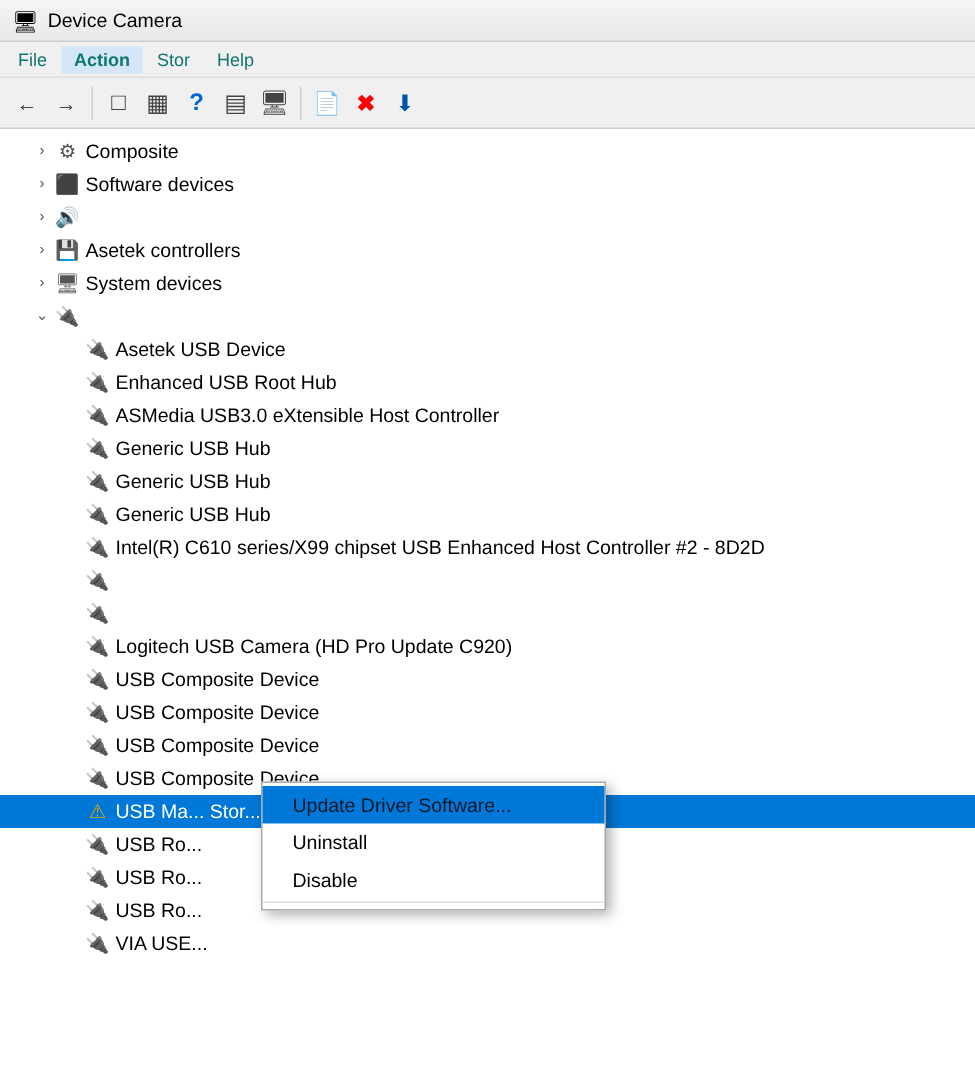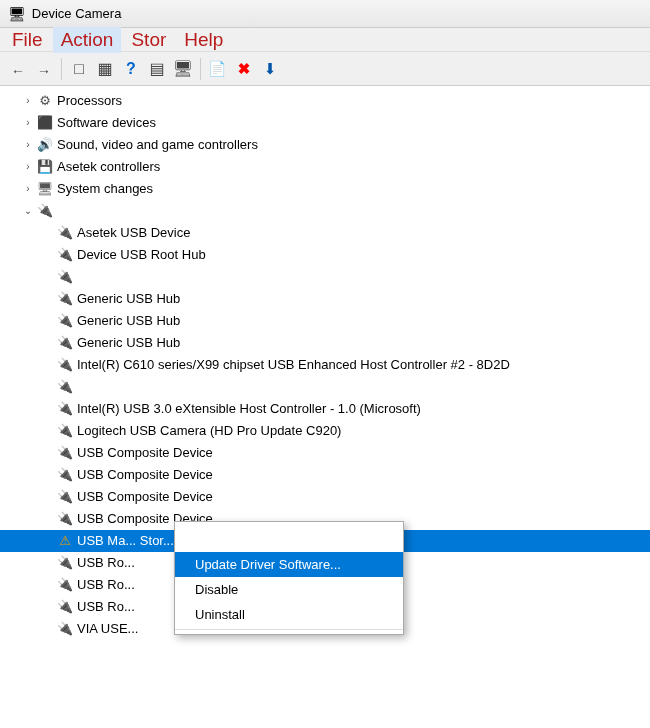--- a/index.html
+++ b/index.html
@@ -29,24 +29,24 @@
       border-bottom: 1px solid #ddd;
       display: flex;
       align-items: center;
       padding: 2px 4px;
       height: 24px;
       gap: 2px;
     }
     .menu-item {
       padding: 2px 8px;
       cursor: pointer;
-      font-size: 19px;
-      color: #b91c1c;
-    }
-    .menu-item.active { background: #d4e6f7; }
+      font-size: 12px;
+      color: #0f766e;
+    }
+    .menu-item.active { background: #d4e6f7; font-weight: bold; }
 
     
     .toolbar {
       background: #f0f0f0;
       border-bottom: 1px solid #ccc;
       display: flex;
       align-items: center;
       padding: 3px 6px;
       gap: 2px;
       height: 34px;
@@ -123,21 +123,21 @@
       min-width: 230px;
       padding: 2px 0;
     }
     .context-menu-item {
       padding: 5px 20px;
       cursor: pointer;
       font-size: 13px;
       color: #000;
       white-space: nowrap;
     }
-    .context-menu-item.active-item { background: #0078d7; color: #ffffff; margin-top: 28px; }
+    .context-menu-item.active-item { background: #0078d7; color: #0f172a; }
     .context-menu-separator {
       height: 1px;
       background: #ddd;
       margin: 2px 0;
     }
 
     
     .usb-icon { color: #555; }
     .chip-icon { color: #555; }
     .sound-icon { color: #555; }
@@ -174,67 +174,67 @@
   <div class="toolbar-btn" style="font-size:15px; color:red; font-weight:bold;">✖</div>
   <div class="toolbar-btn" style="font-size:15px; color:#0055aa;">⬇</div>
 </div>
 
 <div class="main-content">
   <div class="tree">
 
     <div class="tree-item indent-1">
       <span class="expand-icon">›</span>
       <span class="tree-icon chip-icon">⚙</span>
-      <span class="tree-label">Processors</span>
+      <span class="tree-label">Composite</span>
     </div>
 
     <div class="tree-item indent-1">
       <span class="expand-icon">›</span>
       <span class="tree-icon chip-icon">⬛</span>
       <span class="tree-label">Software devices</span>
     </div>
 
     <div class="tree-item indent-1">
       <span class="expand-icon">›</span>
       <span class="tree-icon sound-icon">🔊</span>
-      <span class="tree-label">Sound, video and game controllers</span>
     </div>
 
     <div class="tree-item indent-1">
       <span class="expand-icon">›</span>
       <span class="tree-icon storage-icon">💾</span>
       <span class="tree-label">Asetek controllers</span>
     </div>
 
     <div class="tree-item indent-1">
       <span class="expand-icon">›</span>
       <span class="tree-icon system-icon">🖥</span>
-      <span class="tree-label">System changes</span>
+      <span class="tree-label">System devices</span>
     </div>
 
     <div class="tree-item indent-1">
       <span class="expand-icon">⌄</span>
       <span class="tree-icon usb-icon">🔌</span>
     </div>
 
     <div class="tree-item indent-2">
       <span class="expand-icon">&nbsp;</span>
       <span class="tree-icon usb-icon">🔌</span>
       <span class="tree-label">Asetek USB Device</span>
     </div>
 
     <div class="tree-item indent-2">
       <span class="expand-icon">&nbsp;</span>
       <span class="tree-icon usb-icon">🔌</span>
-      <span class="tree-label">Device USB Root Hub</span>
-    </div>
-
-    <div class="tree-item indent-2">
-      <span class="expand-icon">&nbsp;</span>
-      <span class="tree-icon usb-icon">🔌</span>
+      <span class="tree-label">Enhanced USB Root Hub</span>
+    </div>
+
+    <div class="tree-item indent-2">
+      <span class="expand-icon">&nbsp;</span>
+      <span class="tree-icon usb-icon">🔌</span>
+      <span class="tree-label">ASMedia USB3.0 eXtensible Host Controller</span>
     </div>
 
     <div class="tree-item indent-2">
       <span class="expand-icon">&nbsp;</span>
       <span class="tree-icon usb-icon">🔌</span>
       <span class="tree-label">Generic USB Hub</span>
     </div>
 
     <div class="tree-item indent-2">
       <span class="expand-icon">&nbsp;</span>
@@ -255,21 +255,20 @@
     </div>
 
     <div class="tree-item indent-2">
       <span class="expand-icon">&nbsp;</span>
       <span class="tree-icon usb-icon">🔌</span>
     </div>
 
     <div class="tree-item indent-2">
       <span class="expand-icon">&nbsp;</span>
       <span class="tree-icon usb-icon">🔌</span>
-      <span class="tree-label">Intel(R) USB 3.0 eXtensible Host Controller - 1.0 (Microsoft)</span>
     </div>
 
     <div class="tree-item indent-2">
       <span class="expand-icon">&nbsp;</span>
       <span class="tree-icon usb-icon">🔌</span>
       <span class="tree-label">Logitech USB Camera (HD Pro Update C920)</span>
     </div>
 
     <div class="tree-item indent-2">
       <span class="expand-icon">&nbsp;</span>
@@ -322,18 +321,18 @@
     <div class="tree-item indent-2">
       <span class="expand-icon">&nbsp;</span>
       <span class="tree-icon usb-icon">🔌</span>
       <span class="tree-label">VIA USE...</span>
     </div>
 
   </div>
 
   <div class="context-menu">
     <div class="context-menu-item active-item">Update Driver Software...</div>
+    <div class="context-menu-item">Uninstall</div>
     <div class="context-menu-item">Disable</div>
-    <div class="context-menu-item">Uninstall</div>
     <div class="context-menu-separator"></div>
   </div>
 
 </div>
 
 </body></html>

